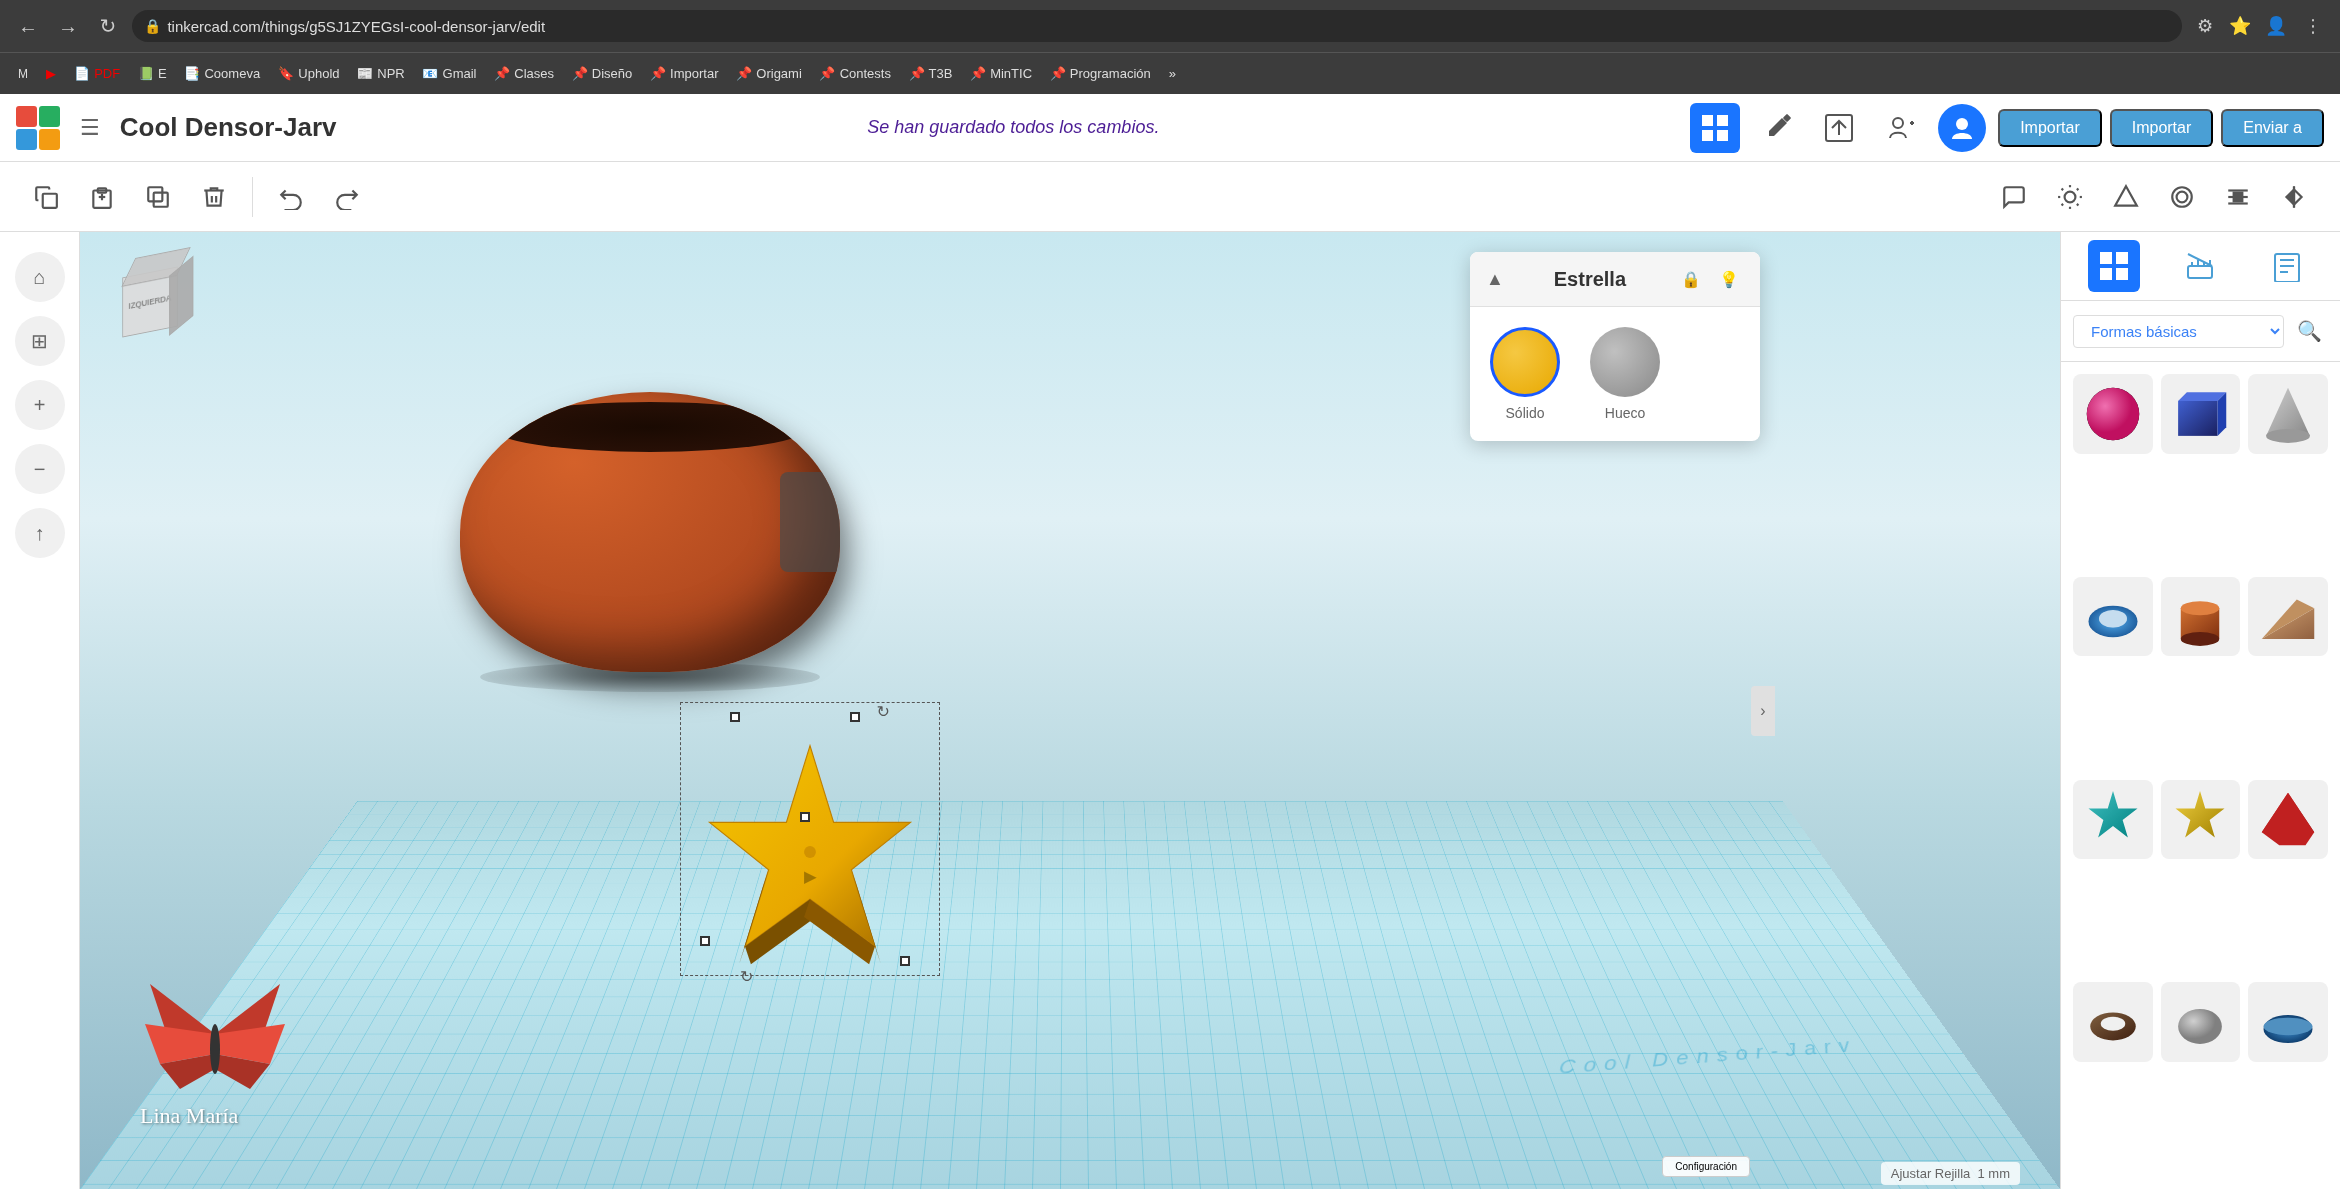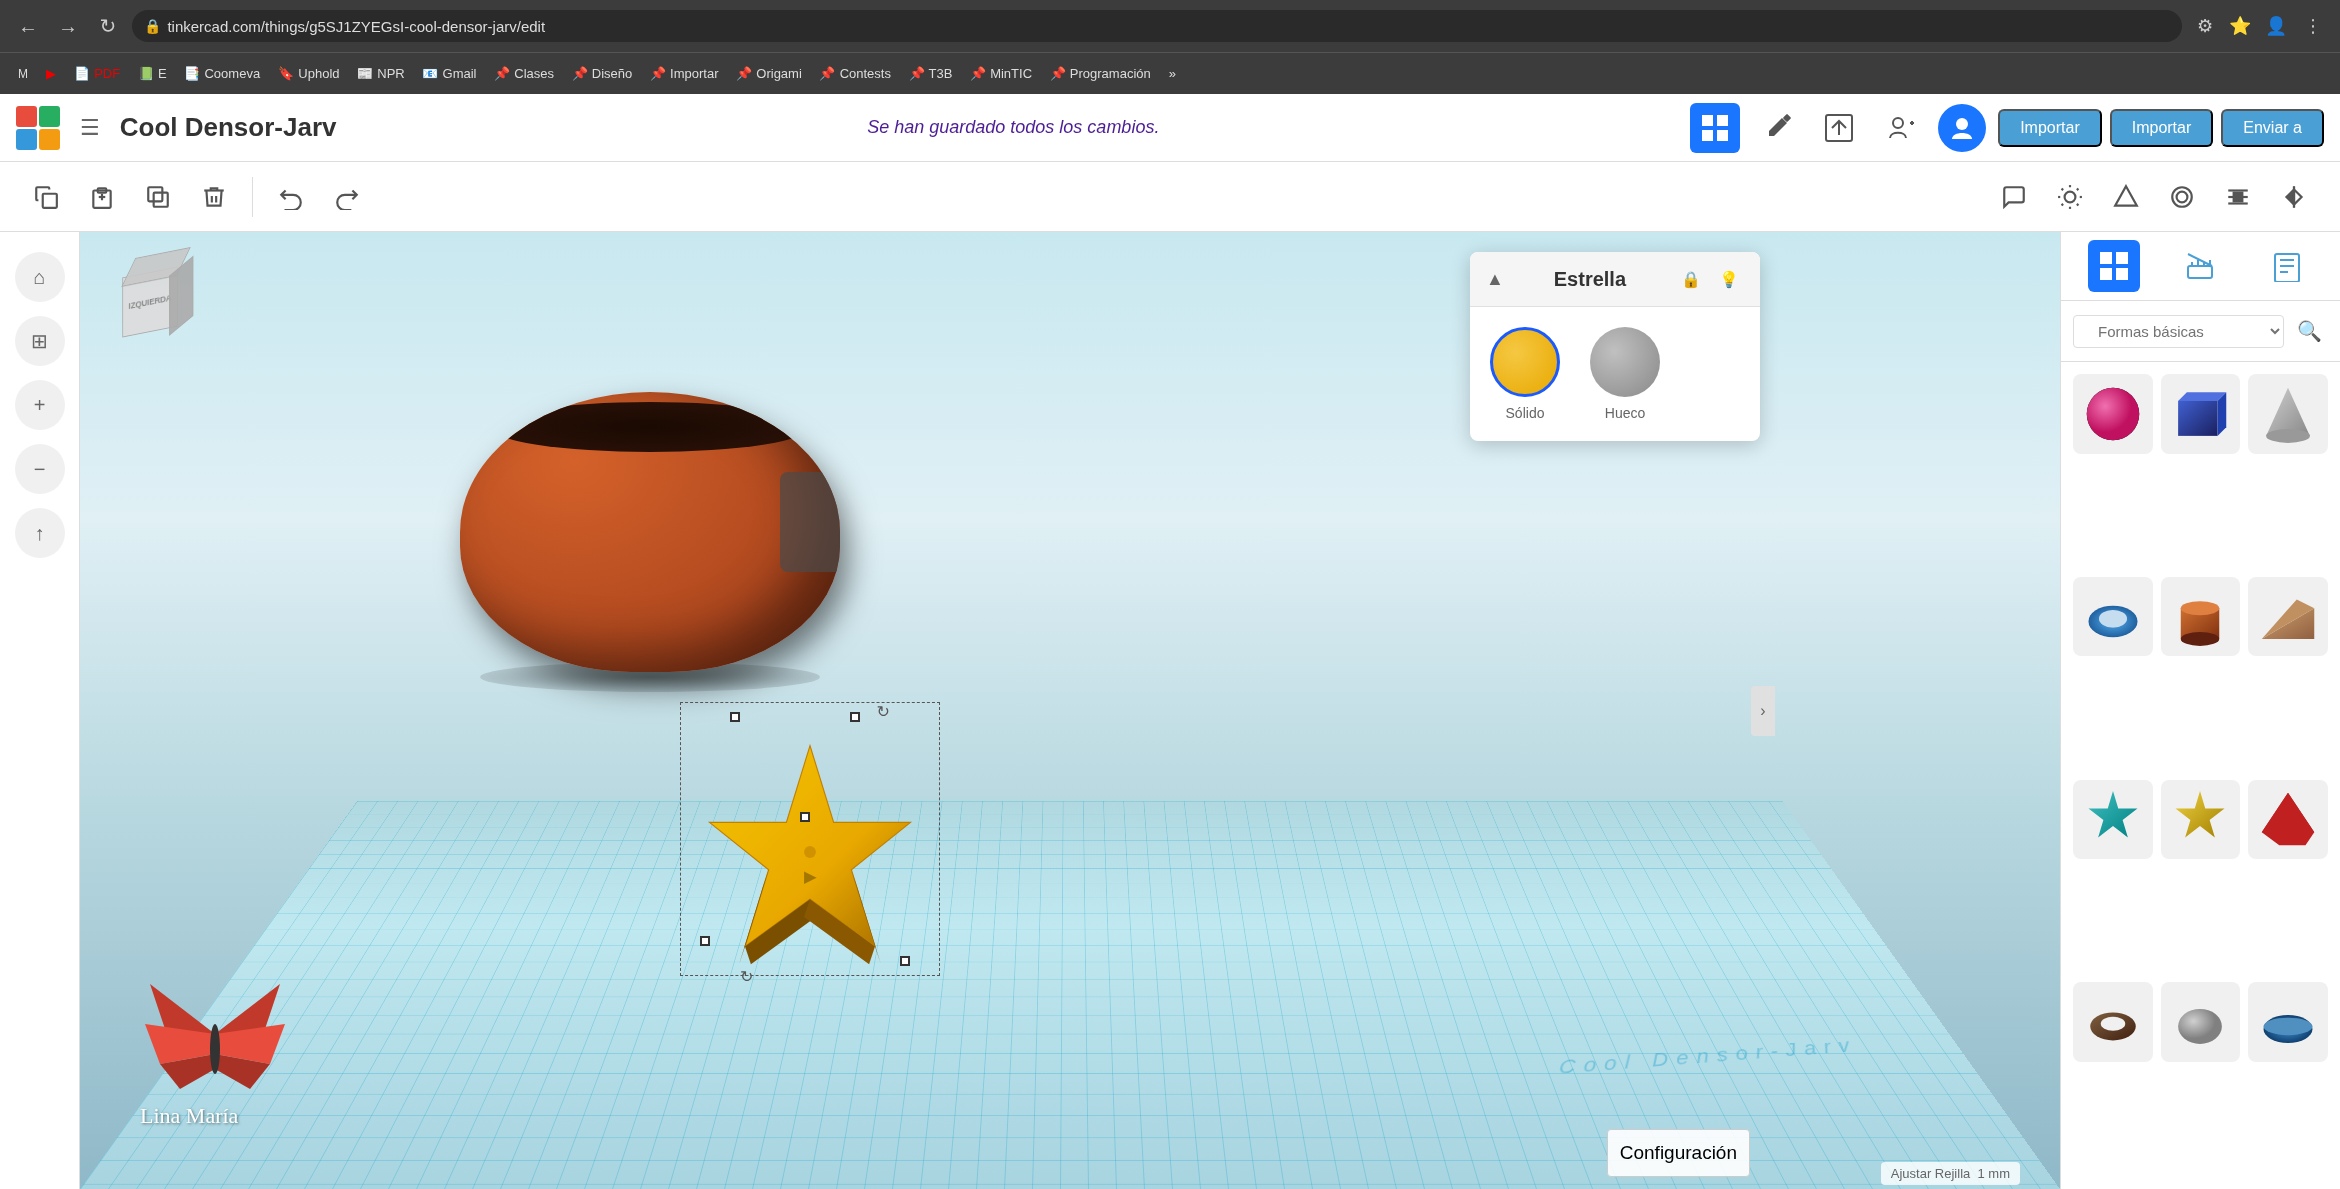--- a/index.html
+++ b/index.html
@@ -63,35 +63,35 @@
     .shape-option { display: flex; flex-direction: column; align-items: center; gap: 8px; cursor: pointer; }
     .shape-circle { width: 70px; height: 70px; border-radius: 50%; }
     .shape-circle.solid { background: radial-gradient(circle at 35% 35%, #f5c842, #e8a800); border: 3px solid #1a5aff; }
     .shape-circle.hollow { background: radial-gradient(circle at 35% 35%, #c0c0c0, #888); }
     .shape-label { font-size: 14px; color: #666; }
     .chevron-icon { font-size: 18px; color: #666; }
 
     
     .right-panel { width: 280px; background: #fff; border-left: 1px solid #ddd; display: flex; flex-direction: column; }
     .shape-selector { display: flex; align-items: center; gap: 8px; padding: 12px; border-bottom: 1px solid #ddd; }
-    .shape-select { flex: 1; padding: 6px 20px; border: 1px solid #ddd; border-radius: 4px; font-size: 15px; color: #737373; background: #fff; }
+    .shape-select { flex: 1; padding: 6px 13px; border: 1px solid #ddd; border-radius: 4px; font-size: 15px; color: #3b82f6; background: #fff; }
     .search-btn { width: 36px; height: 36px; display: flex; align-items: center; justify-content: center; cursor: pointer; font-size: 20px; color: #666; }
     .shapes-grid { display: grid; grid-template-columns: repeat(3, 1fr); gap: 8px; padding: 12px; overflow-y: auto; flex: 1; }
     .shape-item { aspect-ratio: 1; border-radius: 8px; display: flex; align-items: center; justify-content: center; cursor: pointer; overflow: hidden; }
 
     
     .watermark { position: absolute; bottom: 60px; left: 60px; }
     .butterfly { width: 150px; height: 120px; }
     .watermark-text { color: #fff; font-size: 22px; font-family: cursive; margin-top: 5px; text-shadow: 1px 1px 3px rgba(0,0,0,0.5); }
 
     
     .collapse-btn { position: absolute; right: 285px; top: 50%; transform: translateY(-50%); width: 24px; height: 50px; background: #e0e0e0; border-radius: 4px 0 0 4px; display: flex; align-items: center; justify-content: center; cursor: pointer; color: #666; font-size: 16px; }
 
     
-    .config-btn { position: absolute; bottom: 12px; right: 310px; padding: 12px 12px; background: rgba(255,255,255,0.9); border: 1px solid #ccc; border-radius: 4px; font-size: 19px; cursor: pointer; }
+    .config-btn { position: absolute; bottom: 12px; right: 310px; padding: 4px 12px; background: rgba(255,255,255,0.9); border: 1px solid #ccc; border-radius: 4px; font-size: 10px; cursor: pointer; }
     .grid-adj { position: absolute; bottom: 4px; right: 40px; font-size: 13px; color: #666; background: rgba(255,255,255,0.8); padding: 4px 10px; border-radius: 4px; }
 
     
     .topbar-actions { display: flex; gap: 8px; }
     .topbar-action-btn { padding: 8px 20px; background: #4a9fd5; color: white; border-radius: 6px; font-size: 16px; cursor: pointer; font-weight: 500; }
 
     
     .right-panel-icons { display: flex; gap: 4px; padding: 8px 12px; border-bottom: 1px solid #ddd; justify-content: space-around; }
     .rp-icon { width: 52px; height: 52px; display: flex; align-items: center; justify-content: center; border-radius: 6px; cursor: pointer; }
     .rp-icon.active { background: #1a75ff; }

